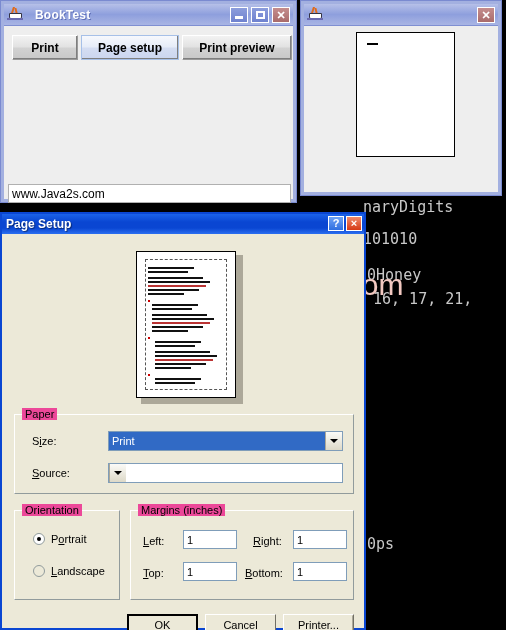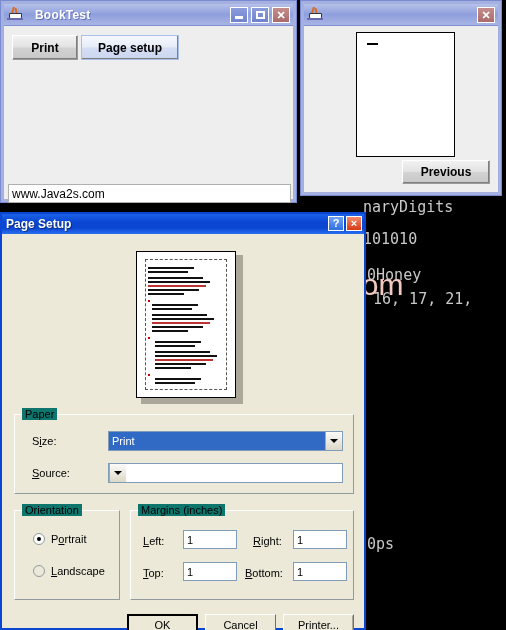--- a/index.html
+++ b/index.html
@@ -72,21 +72,21 @@
   .ps-tbtns{position:absolute;right:2px;top:2px;display:flex;gap:2px;}
   .xbtn{width:16px;height:15px;border:1px solid #fff;box-sizing:border-box;display:flex;align-items:center;
         justify-content:center;color:#fff;font-size:11px;font-weight:bold;line-height:1;}
   .xbtn.help{background:linear-gradient(to bottom,#6fa3f5,#2f6ee0);}
   .xbtn.close{background:linear-gradient(to bottom,#f08a6a,#d63a16);}
   .ps-body{position:absolute;left:2px;top:22px;right:2px;bottom:2px;background:#ece9d8;box-sizing:border-box;}
 
   .group{position:absolute;border:1px solid #fff;border-top-color:#919b9c;border-left-color:#919b9c;box-sizing:border-box;}
   .group > .inner-b{position:absolute;left:-1px;top:-1px;right:-1px;bottom:-1px;border:1px solid #919b9c;
                     border-top-color:#fff;border-left-color:#fff;pointer-events:none;}
-  .group-label{position:absolute;top:-7px;left:7px;background:#0f766e;padding:0 3px;font-size:11px;color:#000;}
+  .group-label{position:absolute;top:-7px;left:7px;background:#ec4899;padding:0 3px;font-size:11px;color:#000;}
 
   .lbl{font-size:11px;color:#000;position:absolute;}
   .u{text-decoration:underline;}
 
   .combo{position:absolute;background:#fff;border:1px solid #7f9db9;box-sizing:border-box;display:flex;align-items:center;}
   .combo .val{font-size:11px;color:#000;padding-left:3px;flex:1;white-space:nowrap;overflow:hidden;}
   .combo.sel .val{background:#316ac5;color:#fff;height:100%;display:flex;align-items:center;}
   .combo .arrow{width:17px;height:100%;box-sizing:border-box;
     background:linear-gradient(to bottom,#fbfbf8,#ddd9c8);border-left:1px solid #aca899;
     display:flex;align-items:center;justify-content:center;}
@@ -153,20 +153,21 @@
             <span class="max-box"></span>
           </span>
         <span class="jbtn close">
             <span class="g">✕</span>
           </span>
       </span>
     </div>
 
     <div class="mbtn" style="position:absolute;left:8px;top:31px;width:66px;height:25px;">Print</div>
     <div class="mbtn focus" style="position:absolute;left:77px;top:31px;width:98px;height:25px;">Page setup</div>
+    <div class="mbtn" style="position:absolute;left:178px;top:31px;width:110px;height:25px;">Print preview</div>
 
     <div class="statusfield" style="position:absolute;left:4px;top:180px;width:283px;height:19px;">www.Java2s.com</div>
   </div>
 </div>
 
 <div class="jwin" style="left:300px;top:0;width:202px;height:196px;">
   <div class="jwin-inner">
 
     <div class="jtitle">
       <span class="cup">
@@ -180,21 +181,20 @@
         <span class="jbtn close">
             <span class="g">✕</span>
           </span>
       </span>
     </div>
 
     <div class="pvpage" style="left:52px;top:28px;width:99px;height:125px;">
       <span class="dash"></span>
     </div>
 
-    <div class="mbtn" style="position:absolute;left:98px;top:156px;width:88px;height:24px;">Previous</div>
   </div>
 </div>
 
 <div class="wm" style="left:180px;top:268px;">www.java2s.com</div>
 
 <div id="page-setup" style="left:0;top:212px;width:366px;height:418px;">
 
   <div class="ps-title">
     <span class="ps-title-text">Page Setup</span>
     <span class="ps-tbtns">

